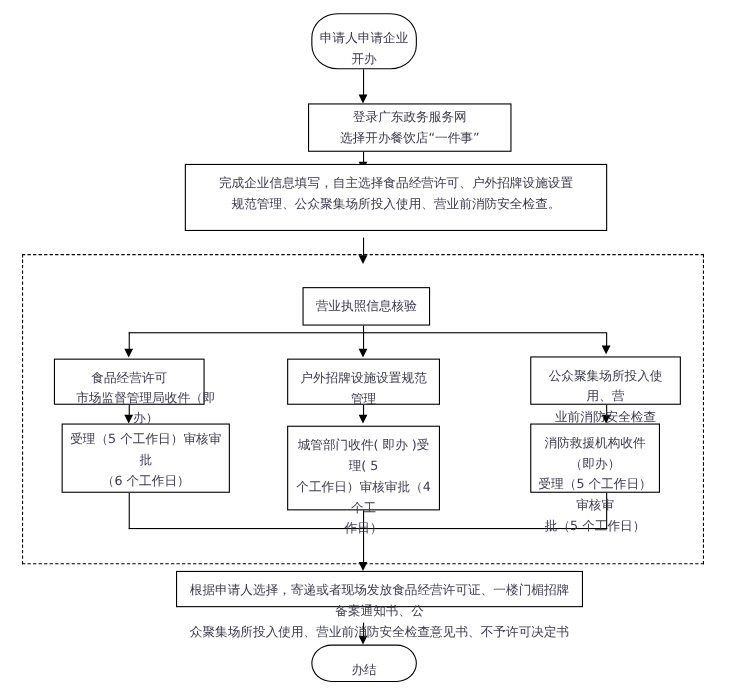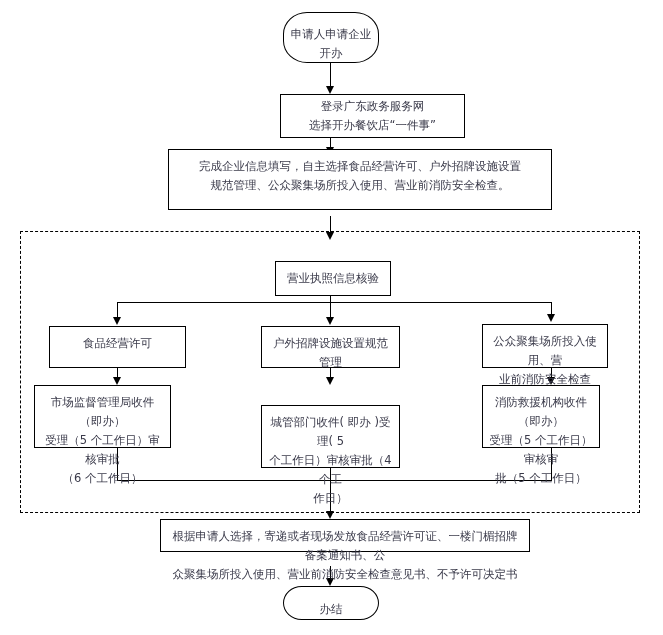--- a/index.html
+++ b/index.html
@@ -126,41 +126,41 @@
   <div class="arrow-down" style="left:547px; top:314px;"></div>
 
   <div class="node" style="left:49px; top:326px; width:137px; height:42px;">
     <span class="txt">食品经营许可</span>
   </div>
 
   <div class="node" style="left:261px; top:326px; width:139px; height:42px;">
     <span class="txt">户外招牌设施设置规范管理</span>
   </div>
 
-  <div class="node" style="left:482px; top:324px; width:126px; height:44px;">
+  <div class="node" style="left:482px; top:324px; width:137px; height:44px;">
     <span class="txt">公众聚集场所投入使用、营
 业前消防安全检查</span>
   </div>
 
   <div class="vline" style="left:117px; top:368px; height:10px;"></div>
   <div class="arrow-down" style="left:113px; top:377px;"></div>
 
   <div class="vline" style="left:330px; top:368px; height:10px;"></div>
   <div class="arrow-down" style="left:326px; top:377px;"></div>
 
   <div class="vline" style="left:551px; top:368px; height:10px;"></div>
   <div class="arrow-down" style="left:547px; top:377px;"></div>
 
-  <div class="node" style="left:34px; top:385px; width:137px; height:63px;">
+  <div class="node" style="left:56px; top:385px; width:153px; height:63px;align-items:flex-end;">
     <span class="txt">市场监督管理局收件（即办）
 受理（5 个工作日）审核审批
 （6 个工作日）</span>
   </div>
 
-  <div class="node" style="left:261px; top:405px; width:139px; height:63px;justify-content:flex-end;">
+  <div class="node" style="left:261px; top:387px; width:139px; height:77px;justify-content:flex-end;">
     <span class="txt">城管部门收件( 即办 )受理( 5
 个工作日）审核审批（4 个工
 作日）</span>
   </div>
 
   <div class="node" style="left:482px; top:385px; width:118px; height:63px;">
     <span class="txt">消防救援机构收件（即办）
 受理（5 个工作日）审核审
 批（5 个工作日）</span>
   </div>

